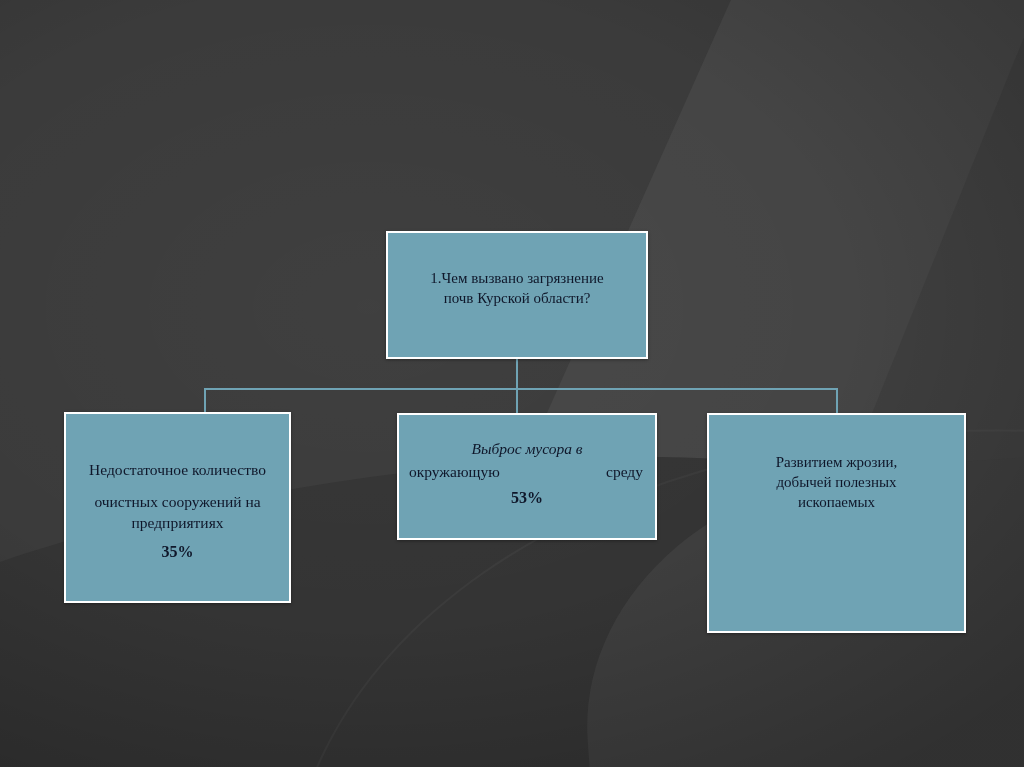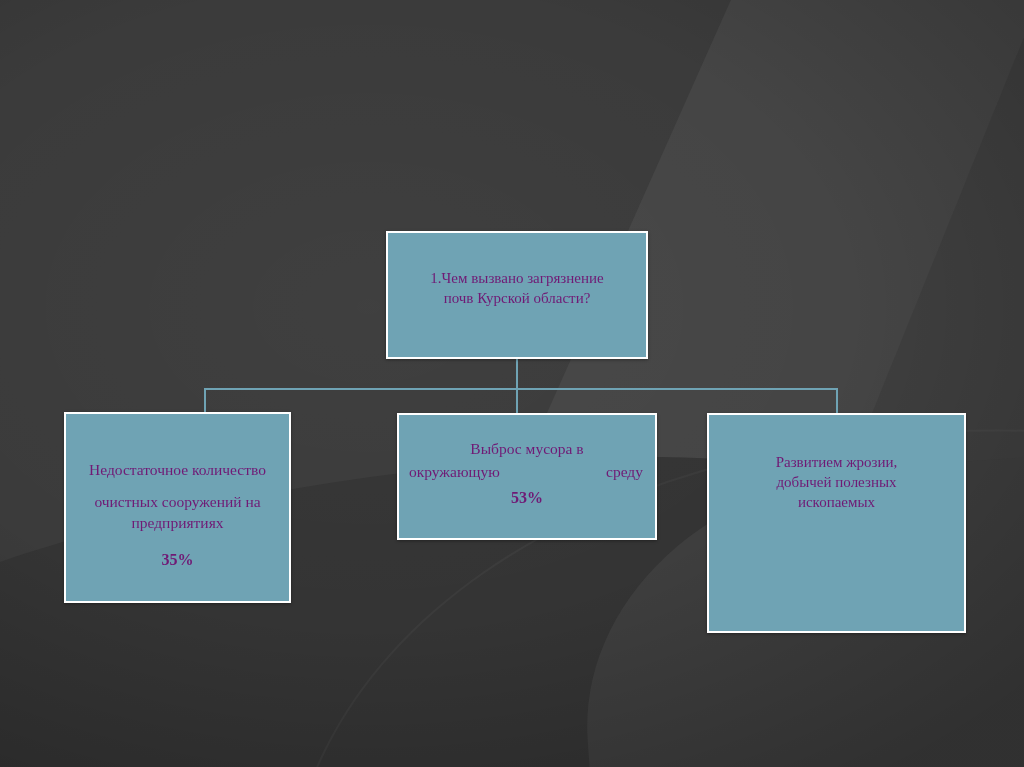--- a/index.html
+++ b/index.html
@@ -76,37 +76,37 @@
     color:#f2f6f7;
     display:flex;
     flex-direction:column;
     justify-content:flex-start;
     box-shadow:0 1px 3px rgba(0,0,0,0.35);
   }
   .node .txt {
     width:100%;
     text-align:center;
     line-height:1.32;
-    color:#701a75;
+    color:#0f172a;
     white-space:pre-line;
   }
 
   #node-root { left:386px; top:231px; width:262px; height:128px; }
   #node-root .txt { font-size:15px; padding:0 12px; }
   #node-root .txt.line1 { margin-top:36px; }
 
   #node-left { left:64px; top:412px; width:227px; height:191px; }
   #node-left .txt { font-size:15.5px; padding:0 10px; }
   #node-left .line1 { margin-top:46px; }
   #node-left .line2 { margin-top:12px; }
-  #node-left .pct { margin-top:16px; font-weight:bold; font-size:16px; }
+  #node-left .pct { margin-top:8px; font-weight:bold; font-size:16px; }
 
   #node-mid { left:397px; top:413px; width:260px; height:127px; }
   #node-mid .txt { font-size:15.5px; padding:0 8px; }
-  #node-mid .line1 { margin-top:24px; text-align:center; }
+  #node-mid .line1 { margin-top:24px; text-align:center;font-style:italic; }
   #node-mid .line2 {
     margin-top:3px;
     display:flex;
     justify-content:space-between;
     padding:0 12px 0 10px;
   }
   #node-mid .pct { margin-top:4px; font-weight:bold; font-size:16px; }
 
   #node-right { left:707px; top:413px; width:259px; height:220px; }
   #node-right .txt { font-size:15px; padding:0 10px; font-weight:normal; }

